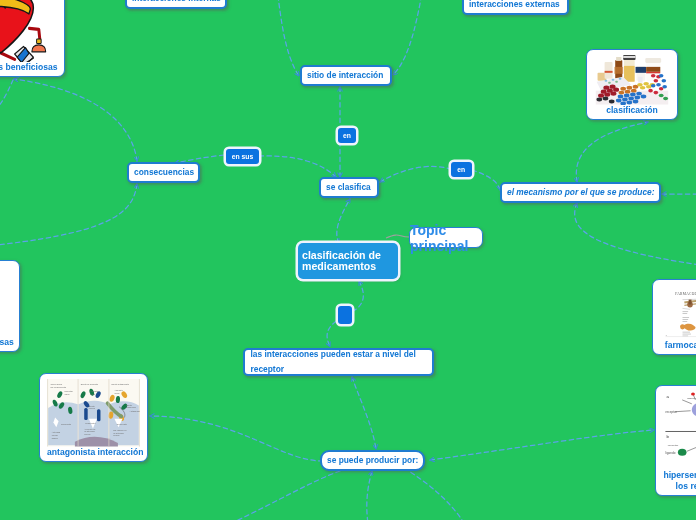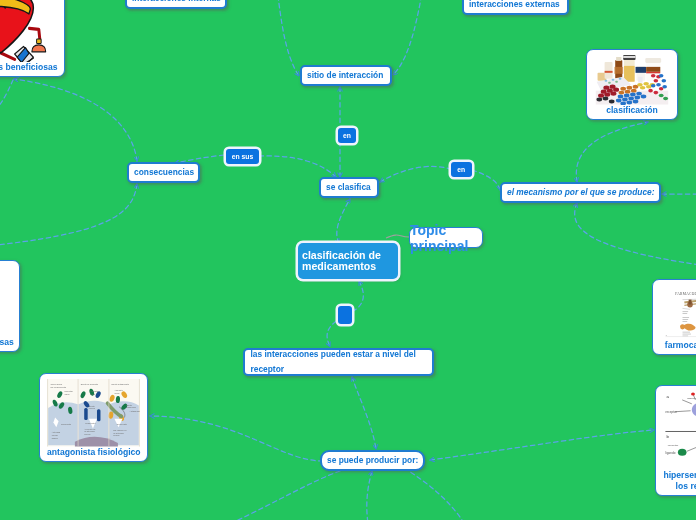--- a/index.html
+++ b/index.html
@@ -362,21 +362,21 @@
               <text x="8" y="99">basica</text>
      <text x="64" y="84">Aumento de</text>
               <text x="64" y="88.5">la actividad</text>
               <text x="64" y="93">celular</text>
      <text x="114" y="86">Sin cambio en</text>
               <text x="114" y="90.5">la actividad</text>
               <text x="114" y="95">celular</text>
    </g>
    </svg>
         </div>
-        <div class="cap">antagonista fisiológico</div>
+        <div class="cap">antagonista interacción</div>
       </div>
       <div class="node imgcard wrapcap" style="left: 655px; top: 385px; width: 100px; height: 111px;">
         <div class="art" style="flex: 1 1 auto; width: 100%; min-height: 0px; overflow: hidden; display: flex; align-items: center; justify-content: center;">
           <svg viewBox="0 0 70 80" width="100%" height="100%" preserveAspectRatio="none">
    <rect width="70" height="80" fill="#fff"></rect>
    <text x="3" y="7" font-size="3.6" fill="#333" font-family="'Liberation Sans',sans-serif">a</text>
    <ellipse cx="36" cy="19" rx="12" ry="9" fill="#8b8fd6" opacity=".85"></ellipse>
    <ellipse cx="48" cy="16" rx="9" ry="7" fill="#b8bbe0" opacity=".8"></ellipse>
    <path d="M24 13 L16 9" stroke="#444" stroke-width=".5"></path>
    <path d="M27 9 L25 3" stroke="#444" stroke-width=".5"></path>

